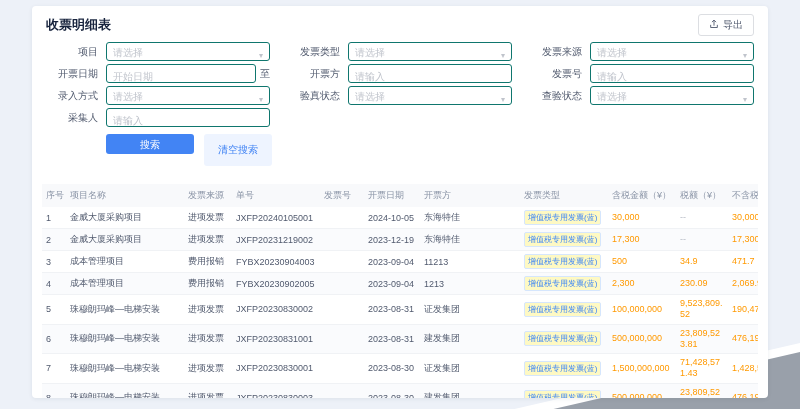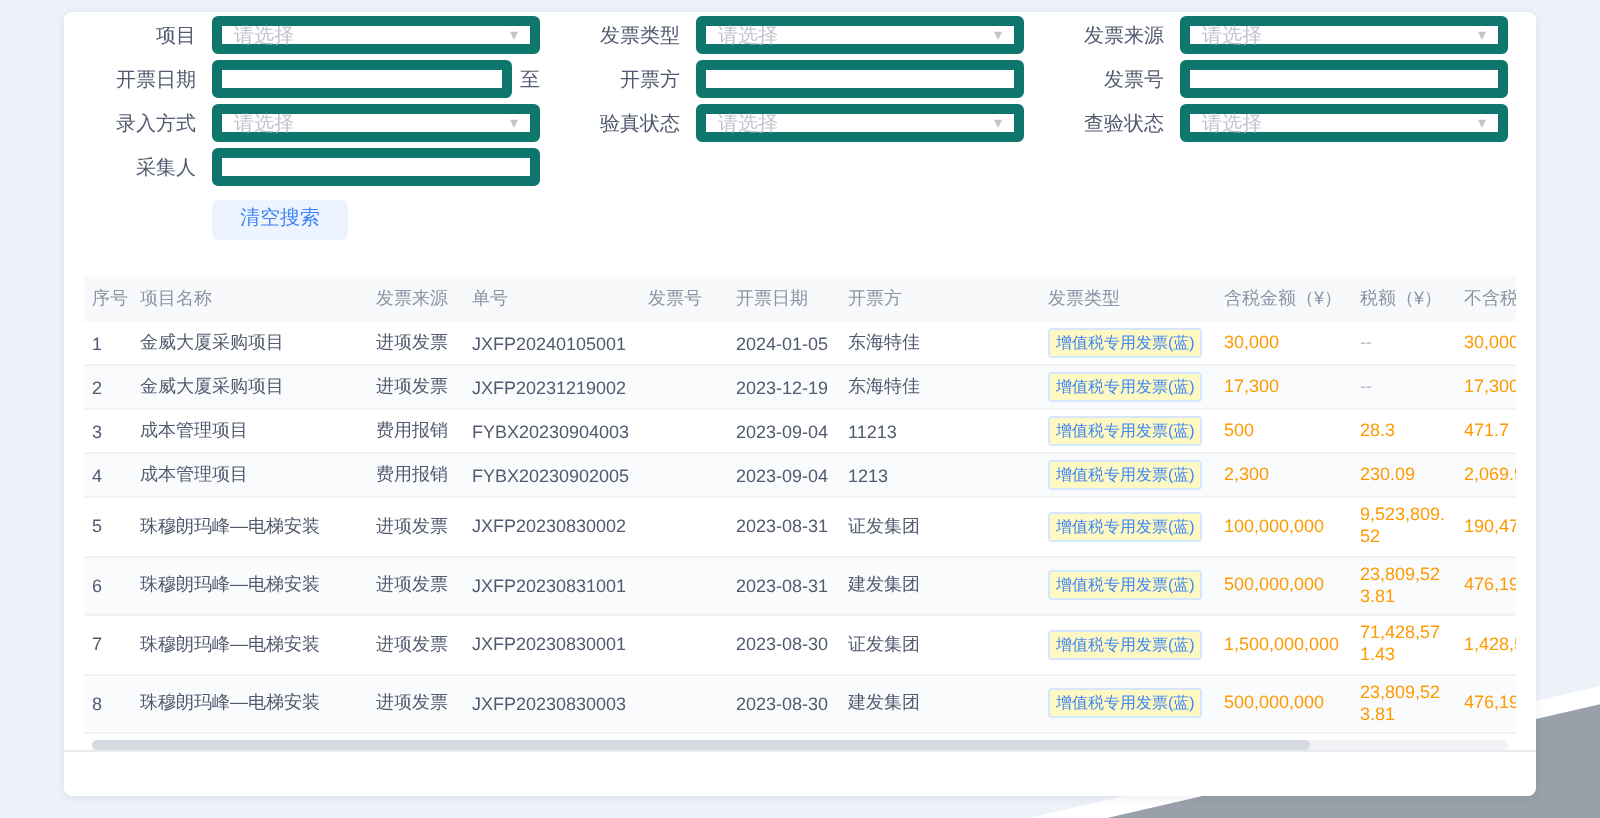--- a/index.html
+++ b/index.html
@@ -12,35 +12,35 @@
 
   .card-header{display:flex;align-items:center;justify-content:space-between;padding:8px 14px 4px;}
   .title{font-size:13px;font-weight:bold;color:#17233d;}
   .export-btn{display:inline-flex;align-items:center;gap:4px;font-size:10px;color:#515a6e;
         background:#fff;border:1px solid #dcdee2;border-radius:3px;padding:3px 10px;cursor:pointer;}
 
   .filters{padding:2px 14px 0;}
   .filter-grid{display:grid;grid-template-columns:repeat(3,1fr);column-gap:18px;row-gap:3px;}
   .field{display:flex;align-items:center;height:19px;}
   .field-label{width:52px;text-align:right;font-size:10px;color:#515a6e;margin-right:8px;flex:none;white-space:nowrap;}
-  .control{flex:1;display:flex;align-items:center;height:19px;border:5px solid #0f766e;border-radius:3px;
+  .control{flex:1;display:flex;align-items:flex-end;height:19px;border:1px solid #0f766e;border-radius:3px;
         background:#fff;padding:0 6px;box-sizing:border-box;min-width:0;}
   .control.select{justify-content:space-between;cursor:pointer;}
   .placeholder{font-size:10px;color:#c0c4cc;white-space:nowrap;overflow:hidden;}
   .chevron{font-size:8px;color:#c0c4cc;flex:none;}
   .control input{border:none;outline:none;width:100%;font-size:10px;color:#515a6e;background:transparent;padding:0;margin-top:44px;}
   .control input::placeholder{color:#c0c4cc;}
   .daterange{flex:1;display:flex;align-items:center;gap:4px;min-width:0;}
   .range-sep{font-size:10px;color:#515a6e;flex:none;}
 
   .filter-actions{margin:7px 0 2px 60px;display:flex;gap:10px;}
   .btn-primary{background:#4284f4;color:#fff;font-size:10px;border:none;border-radius:3px;
         width:88px;height:20px;line-height:20px;text-align:center;cursor:pointer;}
   .btn-light{background:#eef4ff;color:#4284f4;font-size:10px;border:none;border-radius:3px;
-        height:20px;line-height:20px;padding:0 14px;cursor:pointer;}
+        height:32px;line-height:20px;padding:0 14px;cursor:pointer;}
 
   .table-wrap{margin:18px 10px 0;overflow:hidden;}
   table{border-collapse:collapse;table-layout:fixed;width:766px;}
   th{font-size:9px;color:#8a94a6;font-weight:normal;text-align:left;padding:5px 4px;
      background:#f8f9fb;white-space:nowrap;overflow:hidden;}
   td{font-size:9px;color:#515a6e;padding:3px 4px;border-bottom:1px solid #f0f2f5;
      vertical-align:middle;white-space:nowrap;overflow:hidden;}
   tr.zebra td{background:#fafbfd;}
   td.amount{color:#ff9900;white-space:normal;word-break:break-all;line-height:1.25;}
   td.amount.muted{color:#b6bcc6;}
@@ -60,20 +60,31 @@
 </style>
 </head>
 <body>
 
 <div class="screen">
   <div class="corner-white"></div>
   <div class="corner-grey"></div>
 
   <div class="card">
 
+    <div class="card-header">
+      <div class="title">收票明细表</div>
+      <button class="export-btn">
+        <span>
+          <svg width="10" height="10" viewBox="0 0 12 12">
+              <path d="M6 8V1.5M3.5 3.8 6 1.3l2.5 2.5M2 7v3.2h8V7" stroke="#515a6e" fill="none" stroke-width="1.1"></path>
+            </svg>
+        </span>
+        <span>导出</span>
+      </button>
+    </div>
 
     <div class="filters">
       <div class="filter-grid" id="filter-grid">
           <div class="field">
             <div class="field-label">项目</div>
             <div class="control select">
               <span class="placeholder">请选择</span>
               <span class="chevron">▾</span>
             </div>
           </div>
@@ -134,20 +145,21 @@
             </div>
           </div>
           <div class="field">
             <div class="field-label">采集人</div>
             <div class="control">
               <input placeholder="请输入" style="">
             </div>
           </div>
         </div>
       <div class="filter-actions">
+        <button class="btn-primary">搜索</button>
         <button class="btn-light">清空搜索</button>
       </div>
     </div>
 
     <div class="table-wrap">
       <table>
         <colgroup id="table-cols">
             <col style="width: 24px;">
             <col style="width: 118px;">
             <col style="width: 48px;">
@@ -175,21 +187,21 @@
               <th>不含税金额（¥）</th>
             </tr>
           </thead>
         <tbody id="table-body">
             <tr>
               <td>1</td>
               <td>金威大厦采购项目</td>
               <td>进项发票</td>
               <td>JXFP20240105001</td>
               <td></td>
-              <td>2024-01-05</td>
+              <td>2024-10-05</td>
               <td>东海特佳</td>
               <td><span class="tag">增值税专用发票(蓝)</span></td>
               <td class="amount">30,000</td>
               <td class="amount muted">--</td>
               <td class="amount">30,000</td>
             </tr>
             <tr class="zebra">
               <td>2</td>
               <td>金威大厦采购项目</td>
               <td>进项发票</td>
@@ -205,21 +217,21 @@
             <tr>
               <td>3</td>
               <td>成本管理项目</td>
               <td>费用报销</td>
               <td>FYBX20230904003</td>
               <td></td>
               <td>2023-09-04</td>
               <td>11213</td>
               <td><span class="tag">增值税专用发票(蓝)</span></td>
               <td class="amount">500</td>
-              <td class="amount">28.3</td>
+              <td class="amount">34.9</td>
               <td class="amount">471.7</td>
             </tr>
             <tr class="zebra">
               <td>4</td>
               <td>成本管理项目</td>
               <td>费用报销</td>
               <td>FYBX20230902005</td>
               <td></td>
               <td>2023-09-04</td>
               <td>1213</td>

